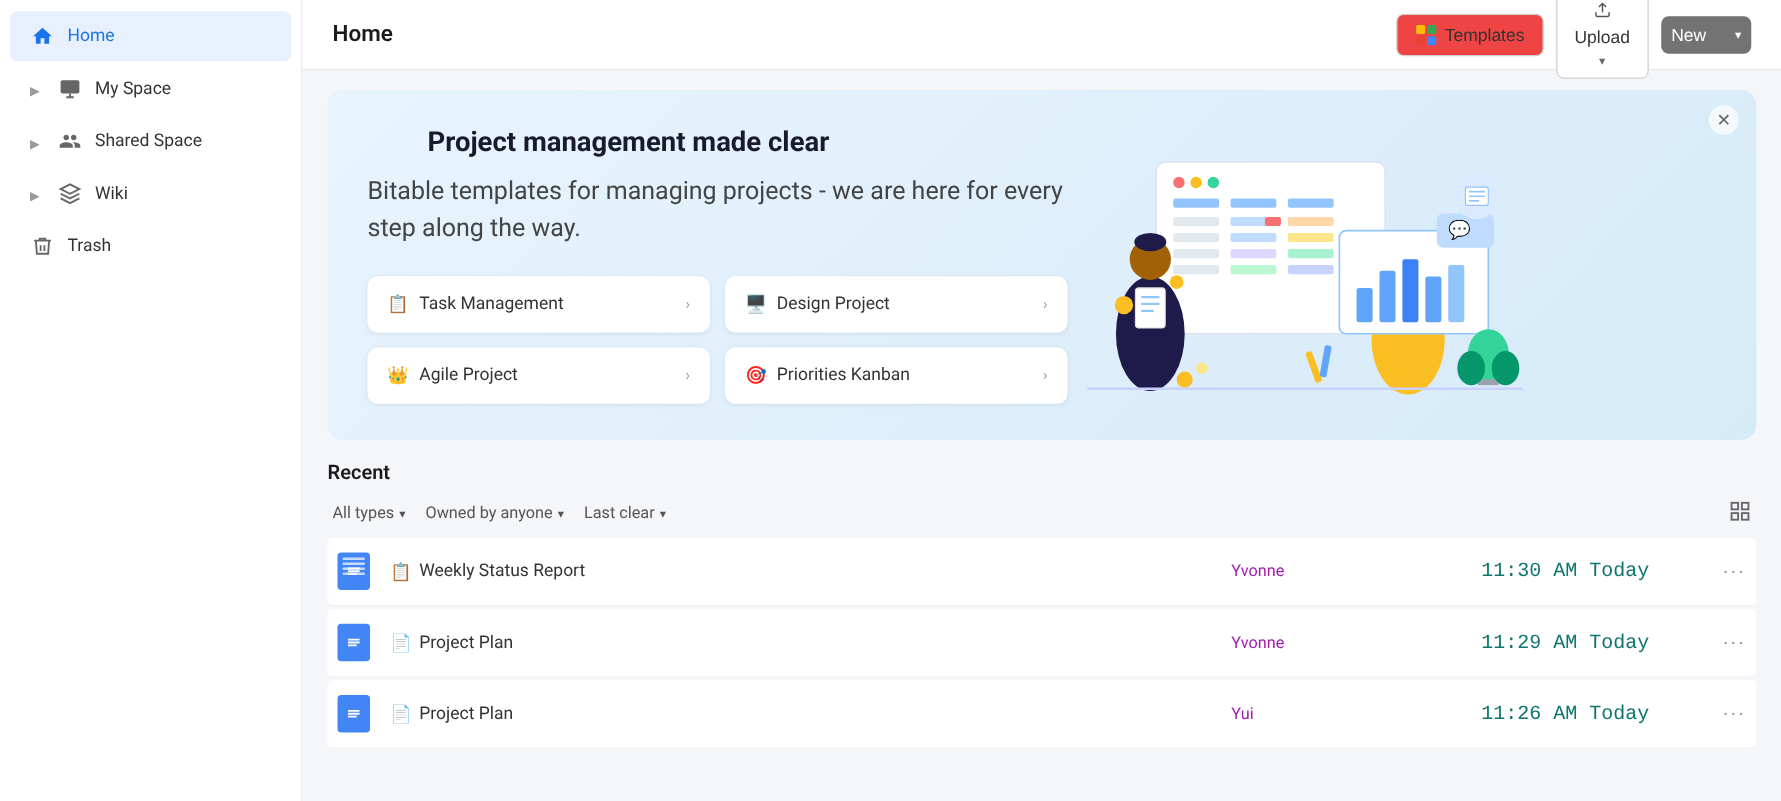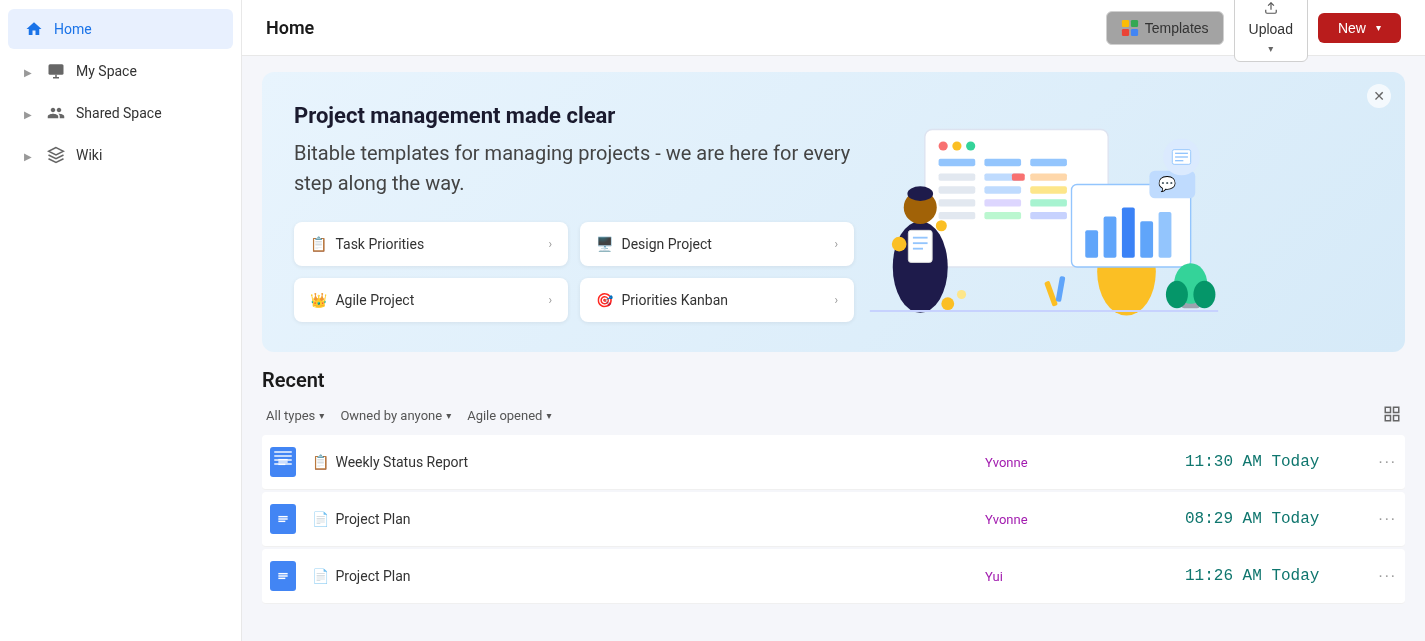--- a/index.html
+++ b/index.html
@@ -59,46 +59,46 @@
       gap: 10px;
       align-items: center;
     }
     .btn-templates {
       display: flex;
       align-items: center;
       gap: 6px;
       padding: 7px 14px;
       border: 1.5px solid #d0d0d0;
       border-radius: 6px;
-      background: #a3a3a3;
+      background: #ef4444;
       cursor: pointer;
       font-size: 14px;
       color: #333;
     }
     .btn-upload {
       display: flex;
       align-items: center;
       gap: 6px;
       padding: 7px 14px;
       border: 1.5px solid #d0d0d0;
       border-radius: 6px;
       background: #fff;
       cursor: pointer;
       font-size: 14px;
       color: #333;
       flex-direction: column;
     }
     .btn-new {
       display: flex;
       align-items: center;
-      gap: 10px;
-      padding: 7px 20px;
+      gap: 23px;
+      padding: 7px 8px;
       border: none;
       border-radius: 6px;
-      background: #b91c1c;
+      background: #737373;
       cursor: pointer;
       font-size: 14px;
       color: #fff;
       font-weight: 500;
     }
 
     
     .banner {
       margin: 16px 20px;
       background: linear-gradient(135deg, #e8f4fd 0%, #d6eaf8 100%);
@@ -127,20 +127,21 @@
     }
     .banner-content {
       flex: 1;
       max-width: 560px;
     }
     .banner-title {
       font-size: 22px;
       font-weight: 700;
       color: #1a1a2e;
       margin-bottom: 10px;
+      margin-left: 48px;
     }
     .banner-subtitle {
       font-size: 20px;
       color: #444;
       margin-bottom: 24px;
       line-height: 1.5;
     }
     .banner-cards {
       display: grid;
       grid-template-columns: 1fr 1fr;
@@ -170,21 +171,21 @@
     }
 
     
     .illustration-svg { width: 100%; height: 100%; }
 
     
     .recent-section {
       padding: 0 20px 20px;
     }
     .recent-title {
-      font-size: 20px;
+      font-size: 16px;
       font-weight: 600;
       color: #1a1a1a;
       margin-bottom: 12px;
     }
     .recent-filters {
       display: flex;
       align-items: center;
       justify-content: space-between;
       margin-bottom: 8px;
       padding: 0 4px;
@@ -304,20 +305,32 @@
       <svg width="18" height="18" viewBox="0 0 24 24" fill="none" stroke="#666" stroke-width="2">
           <polygon points="12 2 2 7 12 12 22 7 12 2"></polygon>
           <polyline points="2 17 12 22 22 17"></polyline>
           <polyline points="2 12 12 17 22 12"></polyline>
         </svg>
     </span>
     <span class="sidebar-item-label">Wiki</span>
   </div>
 
 
+  <div class="sidebar-item">
+    <span class="sidebar-icon">
+      <svg width="18" height="18" viewBox="0 0 24 24" fill="none" stroke="#666" stroke-width="2">
+          <polyline points="3 6 5 6 21 6"></polyline>
+          <path d="M19 6l-1 14H6L5 6"></path>
+          <path d="M10 11v6"></path>
+          <path d="M14 11v6"></path>
+          <path d="M9 6V4h6v2"></path>
+        </svg>
+    </span>
+    <span class="sidebar-item-label">Trash</span>
+  </div>
 </nav>
 
 <div class="main">
 
   <div class="header">
     <h1 class="header-title">Home</h1>
     <div class="header-actions">
       <button class="btn-templates">
         <svg width="18" height="18" viewBox="0 0 40 40">
           <rect x="2" y="2" width="16" height="16" rx="3" fill="#fbbc04"></rect>
@@ -345,21 +358,21 @@
 
   <div class="banner">
     <button class="banner-close">✕</button>
     <div class="banner-content">
       <h2 class="banner-title">Project management made clear</h2>
       <p class="banner-subtitle">Bitable templates for managing projects - we are here for every step along the way.</p>
       <div class="banner-cards">
         <div class="banner-card">
           <span class="banner-card-label">
             <span>📋</span>
-            <span>Task Priorities</span>
+            <span>Task Management</span>
           </span>
           <span class="banner-card-arrow">›</span>
         </div>
         <div class="banner-card">
           <span class="banner-card-label">
             <span>🖥️</span>
             <span>Design Project</span>
           </span>
           <span class="banner-card-arrow">›</span>
         </div>
@@ -463,21 +476,21 @@
       <div class="filter-left">
         <div class="filter-btn">
           <span>All types</span>
           <span class="filter-icon">▾</span>
         </div>
         <div class="filter-btn">
           <span>Owned by anyone</span>
           <span class="filter-icon">▾</span>
         </div>
         <div class="filter-btn">
-          <span>Agile opened</span>
+          <span>Last clear</span>
           <span class="filter-icon">▾</span>
         </div>
       </div>
       <div class="grid-btn">
         <svg width="18" height="18" viewBox="0 0 24 24" fill="none" stroke="#666" stroke-width="2">
             <rect x="3" y="3" width="7" height="7"></rect>
             <rect x="14" y="3" width="7" height="7"></rect>
             <rect x="3" y="14" width="7" height="7"></rect>
             <rect x="14" y="14" width="7" height="7"></rect>
           </svg>
@@ -513,21 +526,21 @@
                 <line x1="4" y1="12" x2="20" y2="12"></line>
                 <line x1="4" y1="16" x2="16" y2="16"></line>
               </svg>
           </div>
         </div>
         <div class="row-name">
           <span>📄</span>
           <span>Project Plan</span>
         </div>
         <div class="row-owner">Yvonne</div>
-        <div class="row-time">08:29 AM Today</div>
+        <div class="row-time">11:29 AM Today</div>
         <div class="row-more">···</div>
       </div>
 
       <div class="table-row">
         <div class="row-icon">
           <div style="background:#4285f4; width:26px; height:30px; border-radius:3px; display:flex; align-items:center; justify-content:center;">
             <svg width="14" height="14" viewBox="0 0 24 24" fill="none" stroke="white" stroke-width="2.5">
                 <line x1="4" y1="8" x2="20" y2="8"></line>
                 <line x1="4" y1="12" x2="20" y2="12"></line>
                 <line x1="4" y1="16" x2="16" y2="16"></line>

